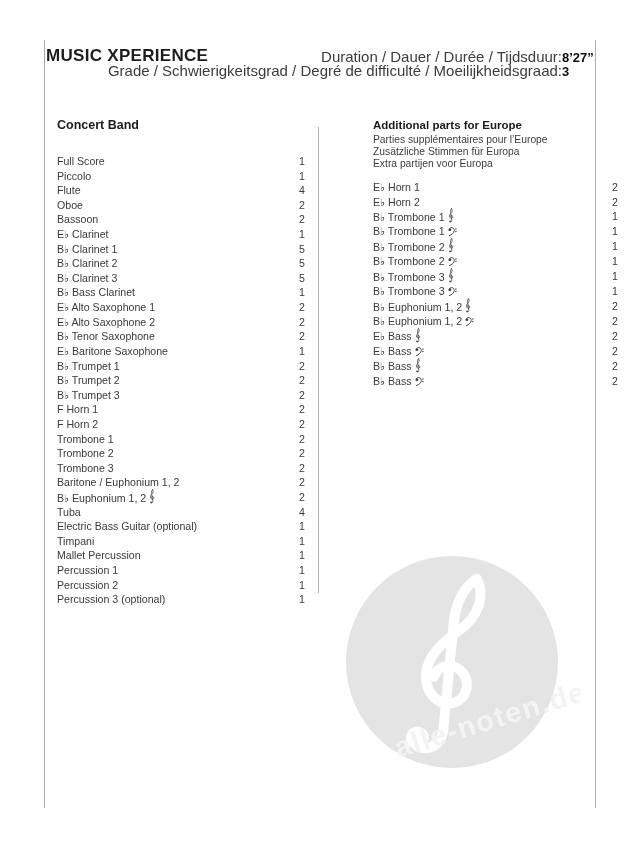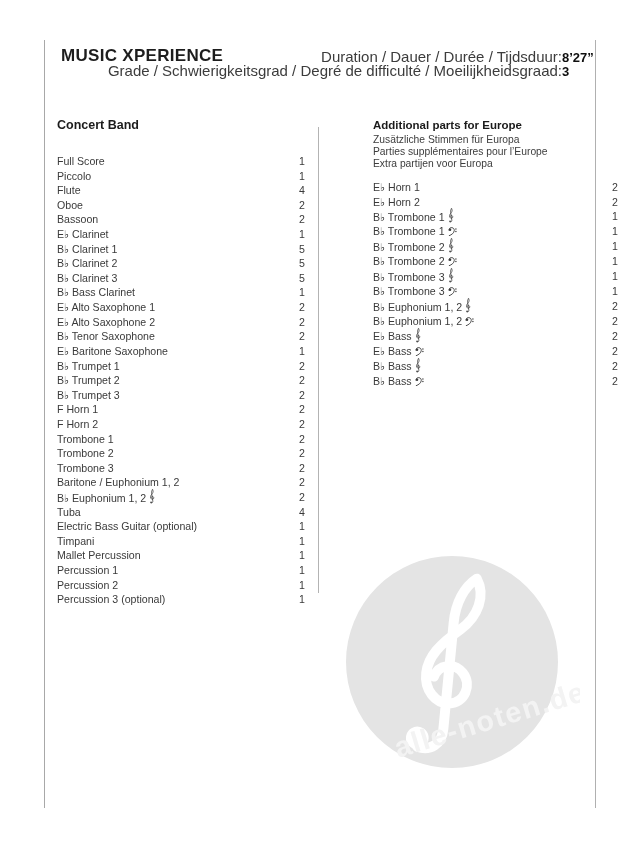--- a/index.html
+++ b/index.html
@@ -7,21 +7,21 @@
     width:640px;height:853px;position:relative;overflow:hidden;
     background:#ffffff;color:#3d3d3d;
     font-family:"Liberation Sans", sans-serif;
   }
   
   .edge{position:absolute;top:40px;width:1px;height:768px;background:#a8a8a8;}
   .edge.left{left:44px;}
   .edge.right{left:595px;background:#b0b0b0;}
 
   .title{
-    position:absolute;left:61px;top:46px;margin:0;
+    position:absolute;left:46px;top:46px;margin:0;
     font-size:17px;font-weight:700;letter-spacing:.3px;color:#1d1d1d;
   }
   .meta{position:absolute;top:48px;right:51px;}
   .meta-row{display:flex;justify-content:flex-end;align-items:baseline;height:14px;}
   .meta-label{font-size:15px;color:#3c3c3c;text-align:left;white-space:nowrap;}
   .meta-value{font-size:13px;font-weight:700;color:#0f0f0f;width:27px;white-space:nowrap;}
 
   .col-left{position:absolute;left:57px;top:119px;width:248px;}
   .col-right{position:absolute;left:331px;top:119px;width:245px;margin-left:42px;}
   .col-heading{margin:0;font-size:12.5px;line-height:13px;font-weight:700;color:#1b1b1b;}
@@ -310,22 +310,22 @@
         </span>
     <span class="count">1</span>
   </div>
 </div>
 </div>
 
 <div class="divider"></div>
 
 <div class="col-right">
   <h2 class="col-heading">Additional parts for Europe</h2>
+  <span class="subtitle">Parties supplémentaires pour l’Europe</span>
   <span class="subtitle">Zusätzliche Stimmen für Europa</span>
-  <span class="subtitle">Parties supplémentaires pour l’Europe</span>
   <span class="subtitle">Extra partijen voor Europa</span>
   <div class="rows">
   <div class="row">
     <span class="part">
           <span class="pname">E♭ Horn 1</span>
         </span>
     <span class="count">2</span>
   </div>
 
   <div class="row">

